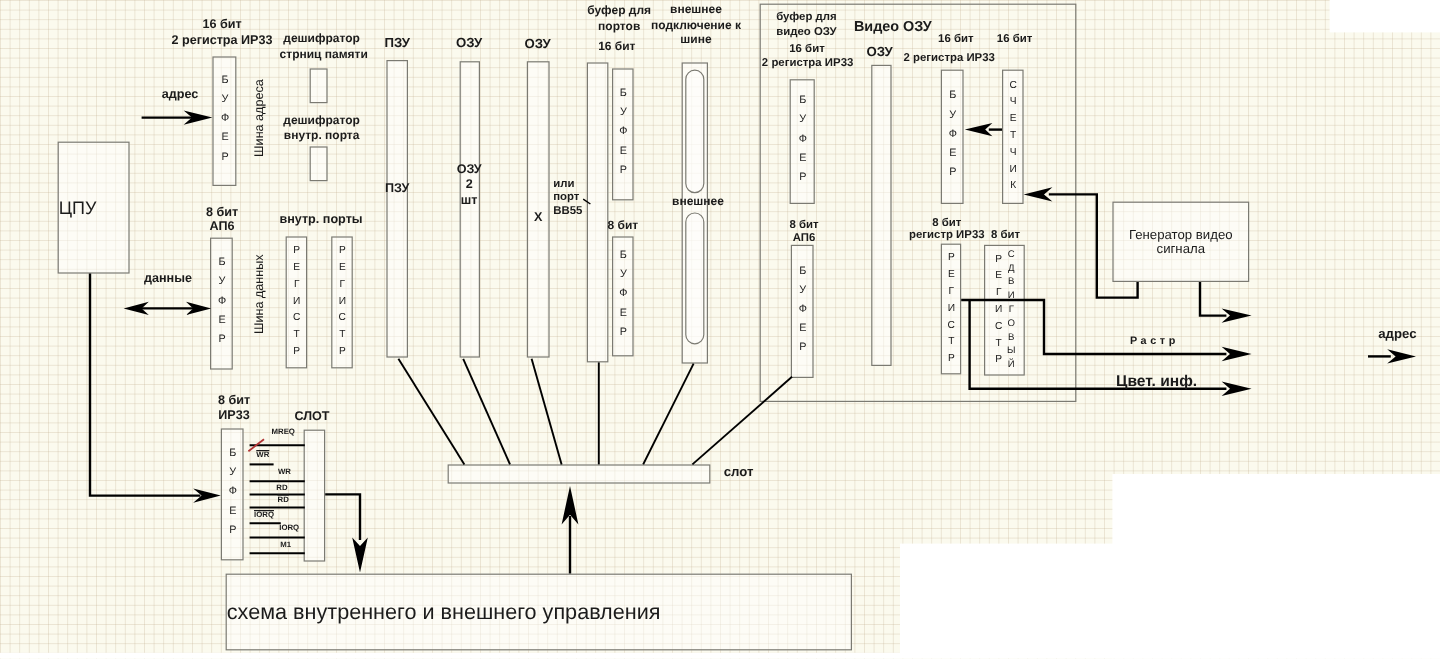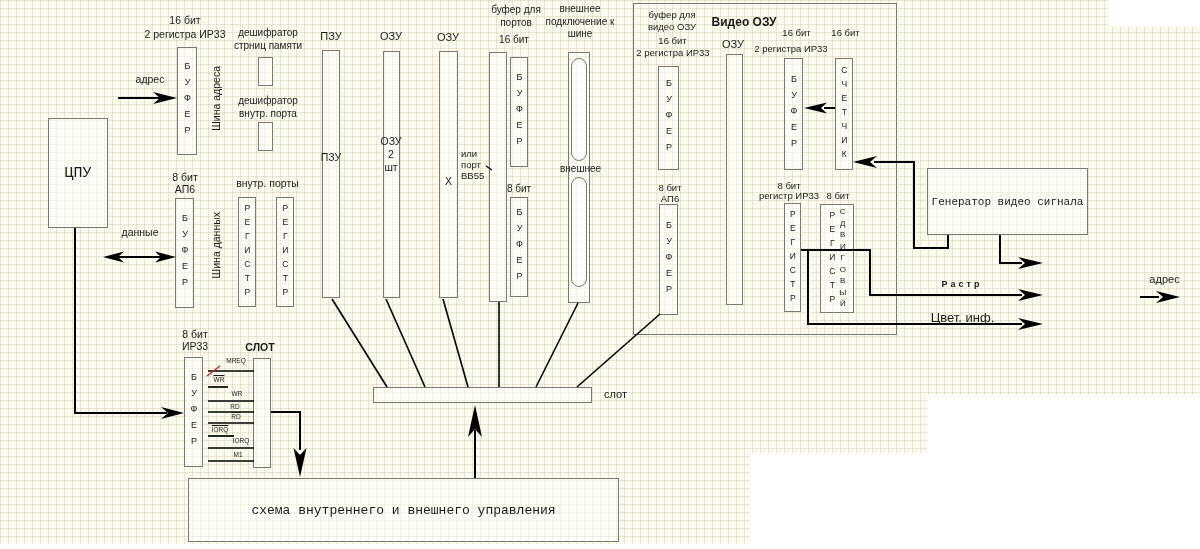--- a/index.html
+++ b/index.html
@@ -10,27 +10,27 @@
                        linear-gradient(90deg,rgba(196,178,148,.30) 1px,transparent 1px);
       background-size:8px 8px;}
   .wp{position:absolute;background:#ffffff;z-index:1;}
   .bx{position:absolute;border:1.5px solid #7b7a72;box-sizing:border-box;
       background:rgba(255,255,255,.45);z-index:3;}
   .nb{background:transparent;}
   .vt{display:flex;align-items:center;justify-content:center;}
   .vtx{writing-mode:vertical-lr;text-orientation:upright;font-size:9px;letter-spacing:6px;line-height:1;}
   .ls4{letter-spacing:4px;font-size:8.5px;}
   .ls2{letter-spacing:2.5px;font-size:8px;}
-  .lb{position:absolute;font-size:10.5px;line-height:1.25;text-align:center;white-space:nowrap;z-index:6;}
+  .lb{position:absolute;font-size:10.5px;line-height:1.25;text-align:center;white-space:nowrap;z-index:6;font-weight:bold;}
   .bl{display:block;}
   .xs{font-size:6.5px;line-height:1;}
   .ovl{text-decoration:overline;}
   .b{font-weight:bold;}
   .rot{position:absolute;writing-mode:vertical-rl;transform:rotate(180deg);font-size:10.5px;white-space:nowrap;z-index:6;}
-  .cc{display:flex;align-items:center;justify-content:center;text-align:center;font-family:Liberation Mono, monospace;}
+  .cc{display:flex;align-items:center;justify-content:flex-start;text-align:center;}
   svg.ov{position:absolute;left:0;top:0;z-index:5;pointer-events:none;}
   .st{border-radius:8px;}
 </style>
 </head>
 <body>
 
 <div id="cv">
 
   <div class="wp" style="left:1108px;top:0;width:92px;height:27px"></div>
   <div class="wp" style="left:927px;top:395px;width:273px;height:154px"></div>
@@ -92,26 +92,26 @@
       <span class="vtx">БУФЕР</span>
     </div>
   <div class="bx vt" style="left:784px;top:203px;width:17px;height:109px">
       <span class="vtx ls4">РЕГИСТР</span>
     </div>
   <div class="bx vt" style="left:820px;top:204px;width:34px;height:109px;gap:2px">
     <span class="vtx ls4">РЕГИСТР</span>
     <span class="vtx ls2">СДВИГОВЫЙ</span>
   </div>
 
-  <div class="bx cc" style="left:927px;top:168px;width:161px;height:67px;font-size:11px">
+  <div class="bx cc" style="left:927px;top:168px;width:114px;height:67px;font-size:11px">
       <span>Генератор видео сигнала</span>
     </div>
 
   <div class="bx" style="left:373px;top:387px;width:219px;height:16px"></div>
-  <div class="bx cc" style="left:188px;top:478px;width:431px;height:64px;font-size:13px">
+  <div class="bx cc" style="left:188px;top:478px;width:522px;height:64px;font-size:18px">
       <span>схема внутреннего и внешнего управления</span>
     </div>
 
   <svg class="ov" width="1200" height="549">
     <g stroke="#000" stroke-width="2" fill="none">
       <line x1="118" y1="98" x2="160" y2="98"></line>
       <line x1="116" y1="257" x2="163" y2="257"></line>
       <polyline points="75,228 75,413 167,413"></polyline>
       <polyline points="271,412 300,412 300,450"></polyline>
       <line x1="475" y1="478" x2="475" y2="430"></line>

